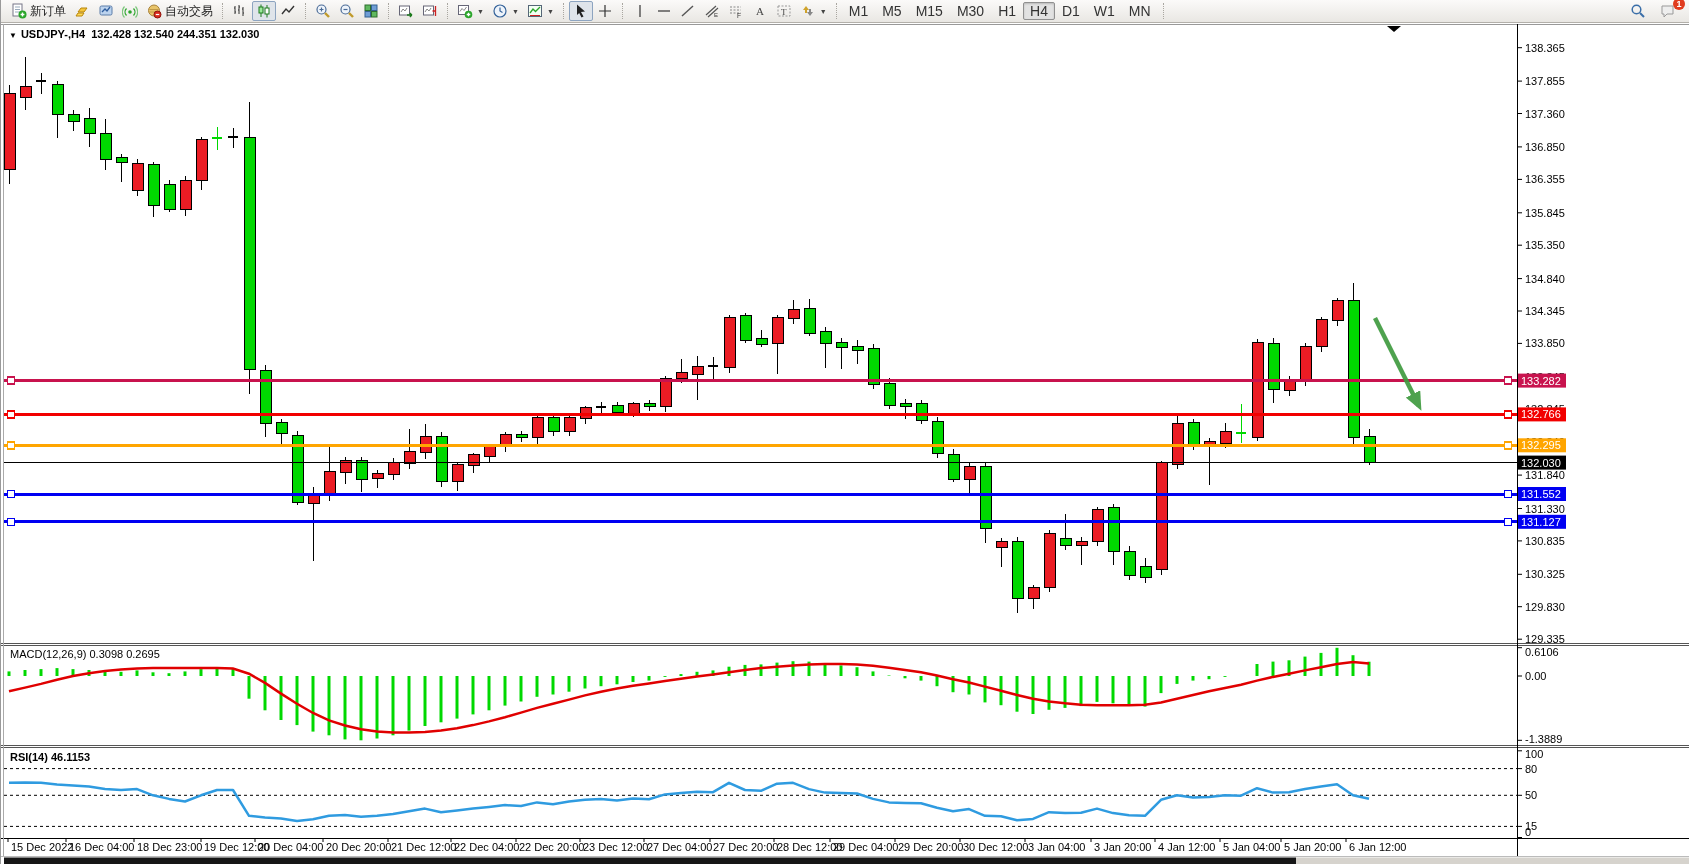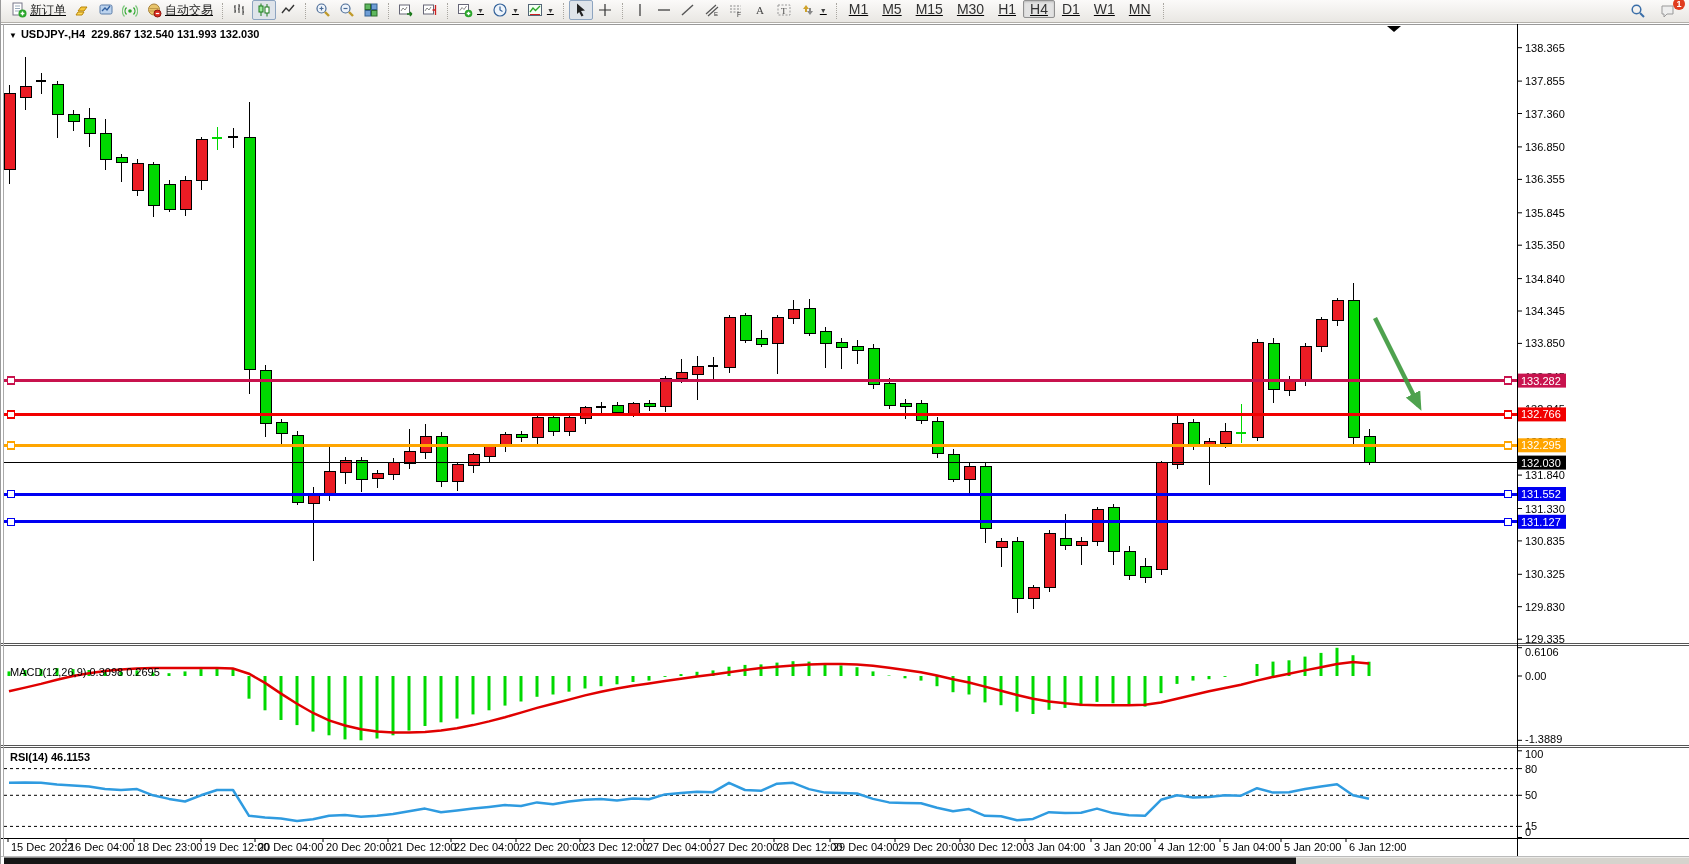--- a/index.html
+++ b/index.html
@@ -5,21 +5,21 @@
   * { margin:0; padding:0; box-sizing:border-box; }
   html,body { width:1689px; height:864px; overflow:hidden; background:#fff;
     font-family:"Liberation Sans", sans-serif; }
   #app { position:relative; width:1689px; height:864px; background:#fff;
     border-left:1px solid #9a9a9a; }
   
   #toolbar { position:absolute; left:0; top:0; width:1689px; height:23px;
     background:linear-gradient(#fbfaf9,#e9e7e3);
     border-bottom:1px solid #b3b0aa; display:flex; align-items:center;
     padding:0 4px; z-index:50; }
-  .tb-group { display:flex; height:22px; padding:0 2px;text-decoration:underline; }
+  .tb-group { display:flex; align-items:center; height:22px; padding:0 2px; }
   .tb-sep { width:1px; height:16px; border-left:1px dotted #a9a6a0; margin:0 3px; }
   .tb-btn { display:flex; align-items:center; gap:3px; height:20px; padding:1px 3px;
     border:1px solid transparent; border-radius:2px; cursor:default; color:#222;
     font-size:12px; white-space:nowrap; }
   .tb-btn.active { background:#dfe4ea; border:1px solid #8da4c0; }
   .tb-btn .ic { width:16px; height:16px; display:inline-block; }
   .tb-btn .ic svg { width:16px; height:16px; display:block; }
   .tb-btn .dd { font-size:7px; color:#444; margin-left:1px; }
   .tf-btn { font-size:14px; color:#333; padding:2px 6px; height:18px;
     border:1px solid transparent; border-radius:2px; }
@@ -28,21 +28,21 @@
   #tb-right { margin-left:auto; display:flex; align-items:center; gap:6px; padding-right:6px; }
   .badge { position:absolute; top:-4px; right:-6px; width:12px; height:12px;
     background:#e03c1f; border-radius:50%; color:#fff; font-size:9px; font-weight:bold;
     display:flex; align-items:center; justify-content:center; }
   
   #chart-svg { position:absolute; left:0; top:0; z-index:1; }
   .overlay-label { position:absolute; z-index:10; font-size:11px; color:#000;
     white-space:nowrap; }
   #chart-title { left:8px; top:28px; font-weight:600; }
   #chart-title .tri { font-size:8px; vertical-align:middle; margin-right:4px; }
-  #macd-label { left:9px; top:666px; }
+  #macd-label { left:9px; top:648px; }
   #rsi-label  { left:9px; top:751px;font-weight:bold; }
 </style>
 </head>
 <body>
 
 <div id="app">
   <div id="toolbar">
       <div class="tb-group">
         <div class="tb-btn">
           <span class="ic">
@@ -764,17 +764,17 @@
         <line x1="1280" y1="839" x2="1280" y2="842" stroke="#000"></line>
         <text x="1283" y="851">5 Jan 20:00</text>
         <line x1="1345" y1="839" x2="1345" y2="842" stroke="#000"></line>
         <text x="1348" y="851">6 Jan 12:00</text>
       </g>
       <rect x="3" y="857.5" width="1292" height="6.5" fill="#161616"></rect>
       <rect x="1295" y="857.5" width="394" height="6.5" fill="#d6d3cd"></rect>
     </svg>
 
   <div class="overlay-label" id="chart-title">
-    <span class="tri">▼</span><span>USDJPY-,H4</span>&nbsp;&nbsp;<span>229.867 132.540 131.993 132.030</span>
+    <span class="tri">▼</span><span>USDJPY-,H4</span>&nbsp;&nbsp;<span>132.428 132.540 244.351 132.030</span>
   </div>
   <div class="overlay-label" id="macd-label">MACD(12,26,9) 0.3098 0.2695</div>
   <div class="overlay-label" id="rsi-label">RSI(14) 46.1153</div>
 </div>
 
 </body></html>

